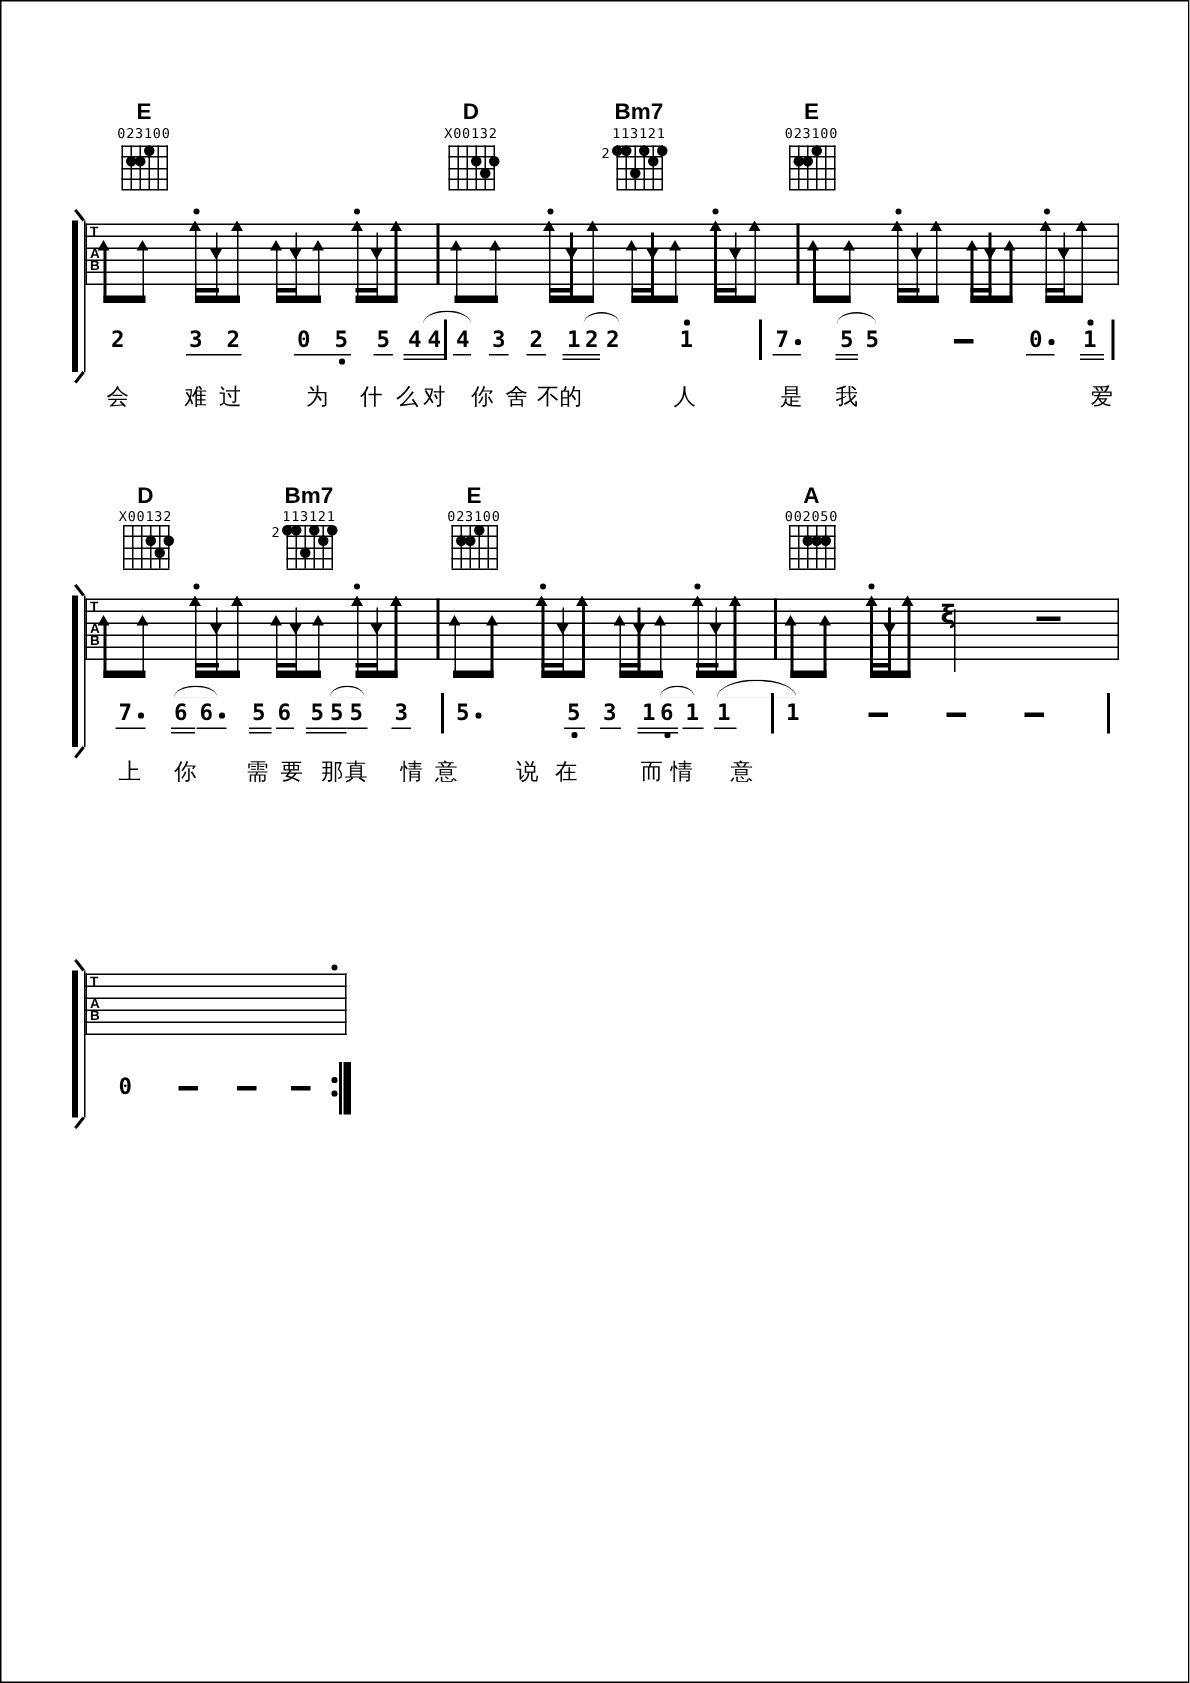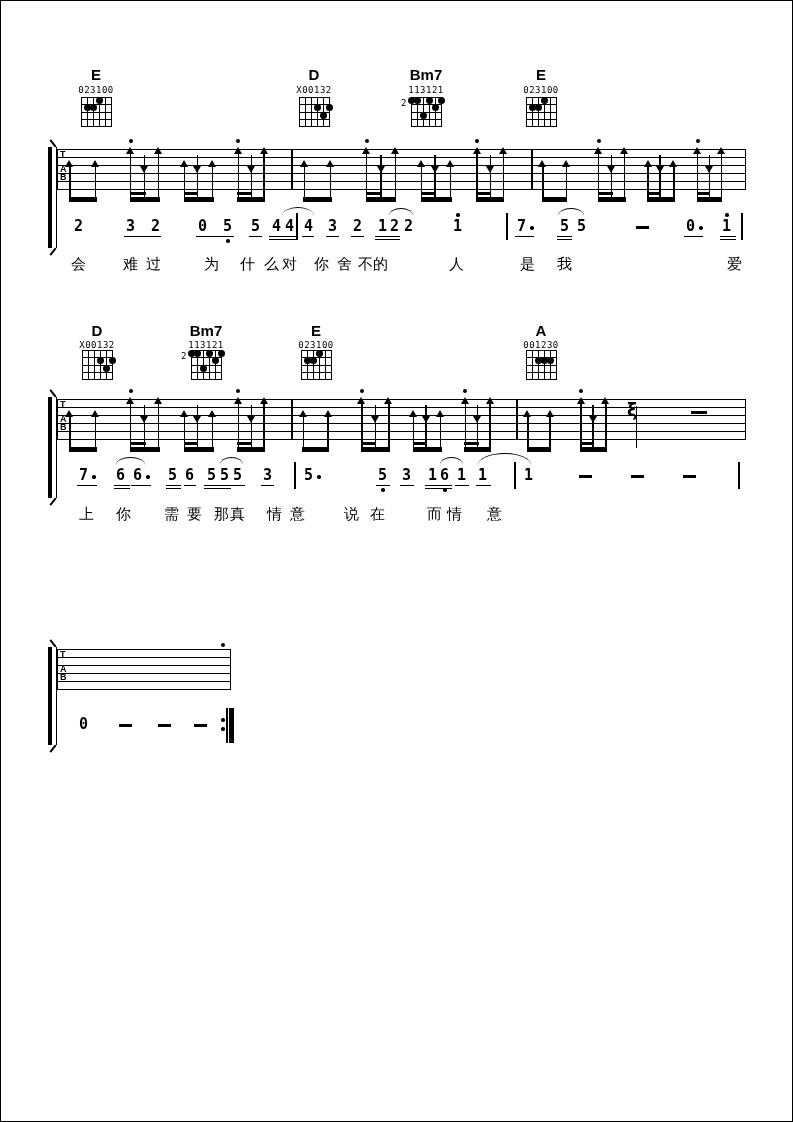--- a/index.html
+++ b/index.html
@@ -317,21 +317,21 @@
     <div class="abs ink" style="left: 330px; top: 349px; width: 1px; height: 29px;"></div>
     <div class="abs ink" style="left: 300px; top: 349px; width: 30.5px; height: 1px;"></div>
     <div class="abs ink" style="left: 300px; top: 356.25px; width: 30.5px; height: 1px;"></div>
     <div class="abs ink" style="left: 300px; top: 363.5px; width: 30.5px; height: 1px;"></div>
     <div class="abs ink" style="left: 300px; top: 370.75px; width: 30.5px; height: 1px;"></div>
     <div class="abs ink" style="left: 300px; top: 378px; width: 30.5px; height: 1px;"></div>
     <div class="abs ink dotr" style="left: 314.5px; top: 349.125px; width: 7px; height: 7px;"></div>
     <div class="abs ink dotr" style="left: 302.5px; top: 356.375px; width: 7px; height: 7px;"></div>
     <div class="abs ink dotr" style="left: 308.5px; top: 356.375px; width: 7px; height: 7px;"></div>
     <div class="abs chordname" style="left: 505px; top: 322px; width: 70px;">A</div>
-    <div class="abs fing" style="left: 505px; top: 339px; width: 70px;">001230</div>
+    <div class="abs fing" style="left: 505px; top: 339px; width: 70px;">002050</div>
     <div class="abs ink" style="left: 525px; top: 349px; width: 1px; height: 29px;"></div>
     <div class="abs ink" style="left: 531px; top: 349px; width: 1px; height: 29px;"></div>
     <div class="abs ink" style="left: 537px; top: 349px; width: 1px; height: 29px;"></div>
     <div class="abs ink" style="left: 543px; top: 349px; width: 1px; height: 29px;"></div>
     <div class="abs ink" style="left: 549px; top: 349px; width: 1px; height: 29px;"></div>
     <div class="abs ink" style="left: 555px; top: 349px; width: 1px; height: 29px;"></div>
     <div class="abs ink" style="left: 525px; top: 349px; width: 30.5px; height: 1px;"></div>
     <div class="abs ink" style="left: 525px; top: 356.25px; width: 30.5px; height: 1px;"></div>
     <div class="abs ink" style="left: 525px; top: 363.5px; width: 30.5px; height: 1px;"></div>
     <div class="abs ink" style="left: 525px; top: 370.75px; width: 30.5px; height: 1px;"></div>

